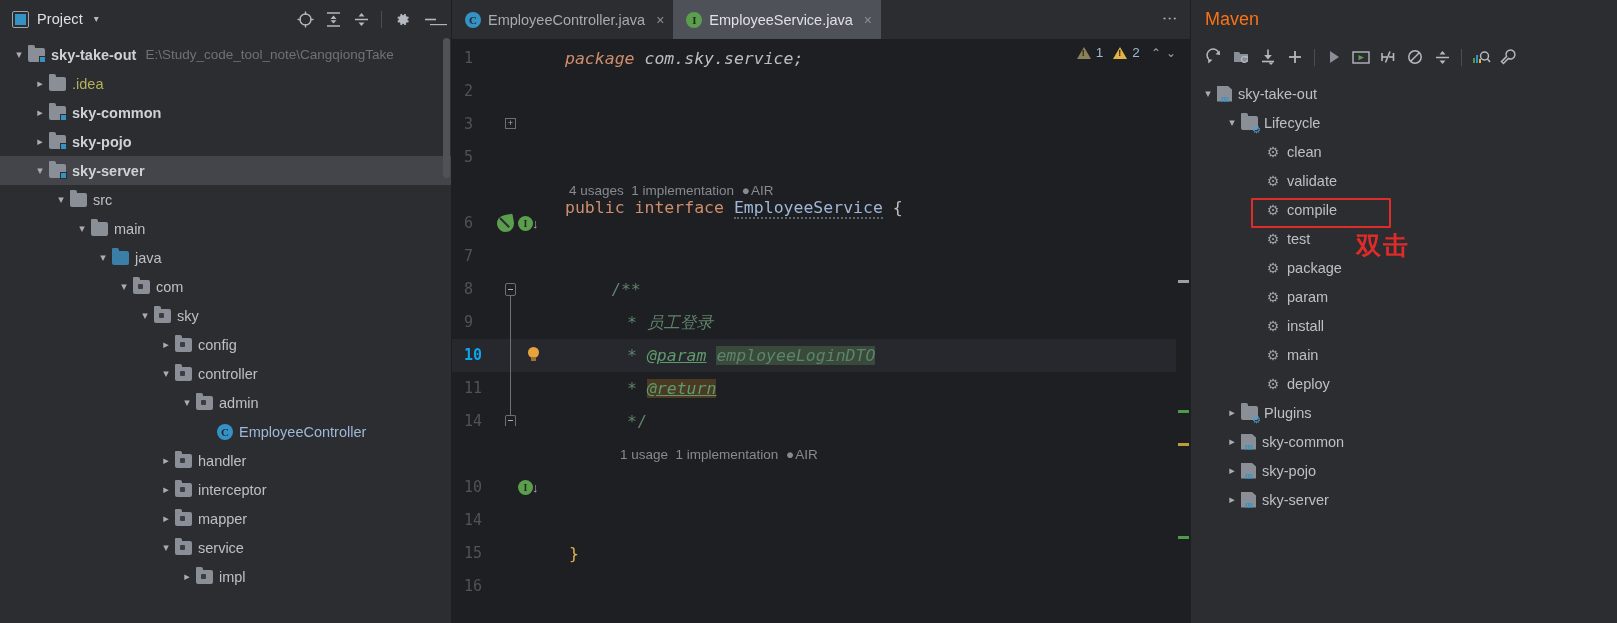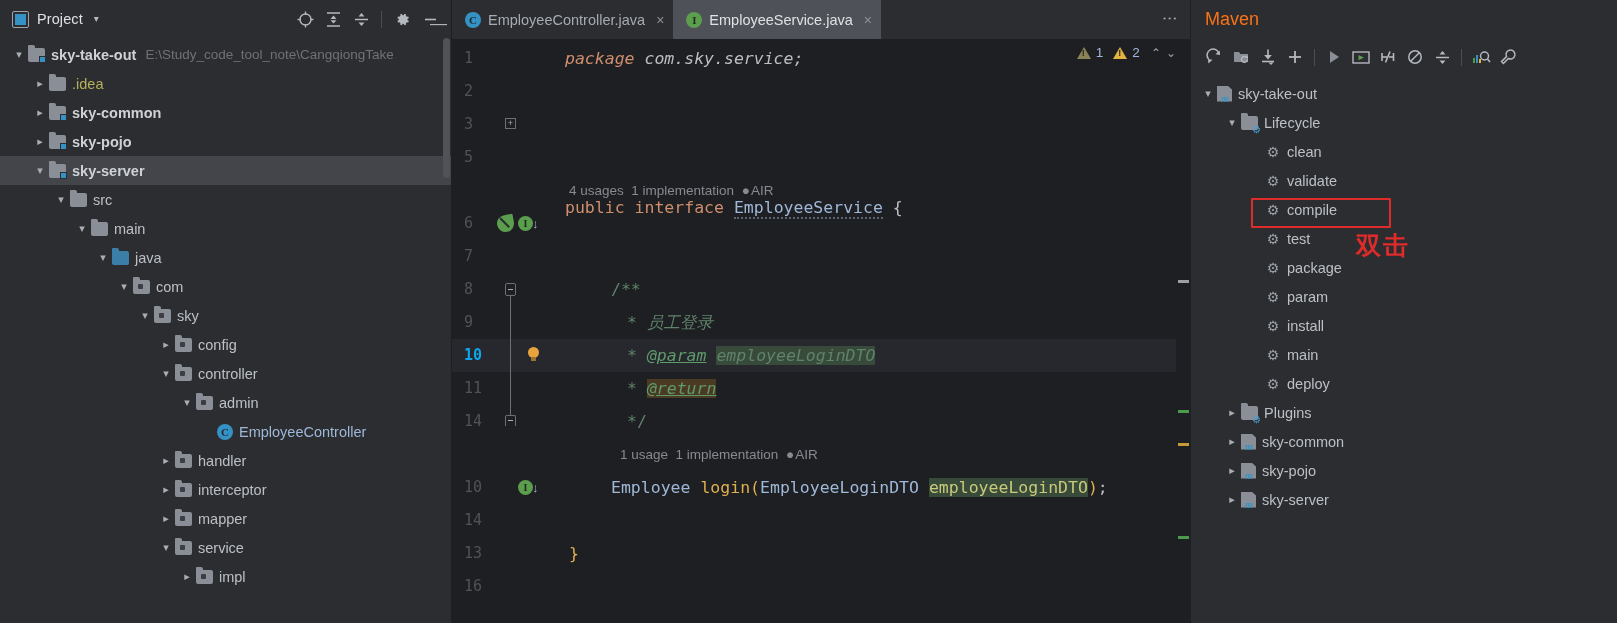--- a/index.html
+++ b/index.html
@@ -567,21 +567,21 @@
           <div class="ln" style="top: 366px;">
             <span class="num">14</span>
           </div>
           <div class="ln" style="top: 432px;">
             <span class="num">10</span>
           </div>
           <div class="ln" style="top: 465px;">
             <span class="num">14</span>
           </div>
           <div class="ln" style="top: 498px;">
-            <span class="num">13</span>
+            <span class="num">15</span>
           </div>
           <div class="ln" style="top: 531px;">
             <span class="num">16</span>
           </div>
           <div class="fold-plus" style="left:53px; top:79px">+</div>
           <div class="spring-icon" style="left:45px; top:176px">
             <span class="leaf"></span>
             <span class="slash"></span>
           </div>
           <div class="impl-icon" style="left:66px; top:177px">
@@ -603,21 +603,20 @@
       <div class="code-area" id="code-area">
           <div class="codeline" style="top: 3px; font-style: italic;"><span style="padding-left:8px"></span><span class="kw">package</span> <span class="type">com.sky.service;</span></div>
           <div class="hintline" style="top: 138px; left: 12px;"><span>4 usages</span>&nbsp;&nbsp;<span>1 implementation</span>&nbsp;&nbsp;<span>● AIR</span></div>
           <div class="codeline" style="top: 152px;"><span style="padding-left:8px"></span><span class="kw">public</span> <span class="kw">interface</span> <span class="cls underline-dots">EmployeeService</span> <span class="punc">{</span></div>
           <div class="codeline" style="top: 234px;"><span style="padding-left:54px"></span><span class="cmt">/**</span></div>
           <div class="codeline" style="top: 267px;"><span style="padding-left:70px"></span><span class="cmt">*</span> <span class="cmt ital">员工登录</span></div>
           <div class="codeline cur" style="top: 300px;"><span style="padding-left:70px"></span><span class="cmt">*</span> <span class="cmt-tag">@param</span> <span class="cmt ital hl-green">employeeLoginDTO</span></div>
           <div class="codeline" style="top: 333px;"><span style="padding-left:70px"></span><span class="cmt">*</span> <span class="cmt-tag hl-brown">@return</span></div>
           <div class="codeline" style="top: 366px;"><span style="padding-left:70px"></span><span class="cmt">*/</span></div>
           <div class="hintline" style="top: 402px; left: 63px;"><span>1 usage</span>&nbsp;&nbsp;<span>1 implementation</span>&nbsp;&nbsp;<span>● AIR</span></div>
-          <div class="codeline" style="top: 432px;"><span style="padding-left:54px"></span><span class="cls">Employee</span> <span class="mth">login</span><span class="paren">(</span><span class="cls">EmployeeLoginDTO</span> <span class="hl-green" style="color:#c9c97a">employeeLoginDTO</span><span class="paren">)</span><span class="semi">;</span></div>
           <div class="codeline" style="top: 498px;"><span style="padding-left:12px"></span><span class="paren">}</span></div>
         </div>
 
       <div class="inspect">
         <span class="warn-tri" style="border-bottom:12px solid #8a8257;"></span>
         <span>1</span>
         <span class="warn-tri" style="border-bottom:12px solid #e3b341; margin-left:5px;"></span>
         <span>2</span>
         <span class="chev" style="margin-left:6px;">⌃</span>
         <span class="chev">⌄</span>

